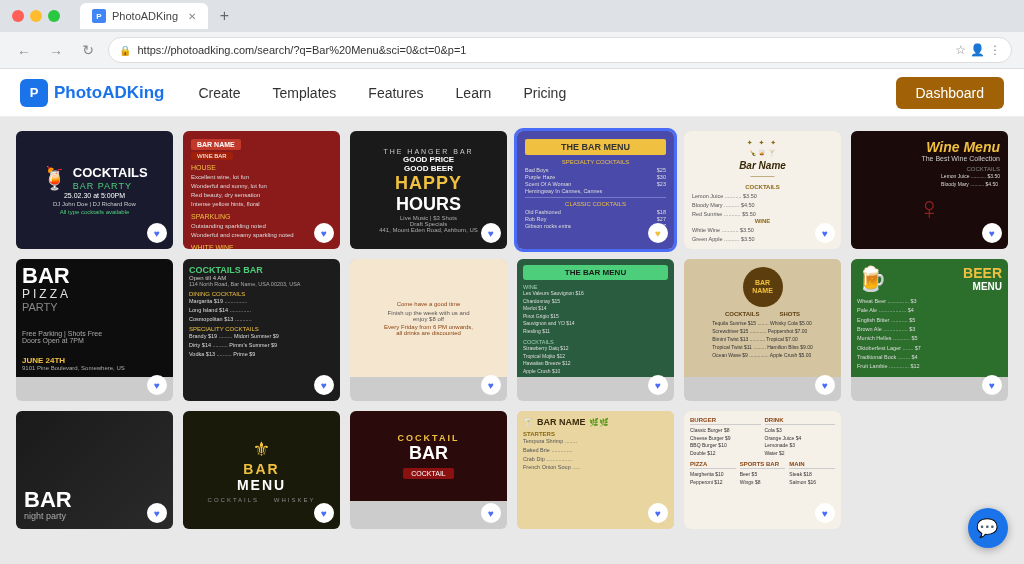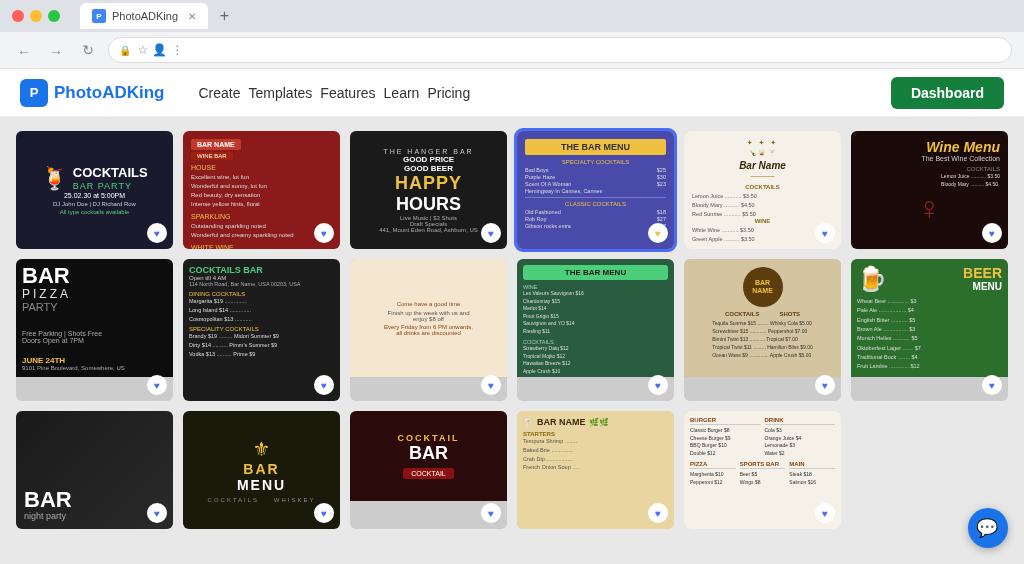--- a/index.html
+++ b/index.html
@@ -45,26 +45,26 @@
     .photoadking-nav {
       background: white;
       display: flex; align-items: center;
       padding: 0 20px; height: 48px;
       border-bottom: 1px solid #eee;
     }
     .logo { display: flex; align-items: center; gap: 6px; margin-right: 30px; }
     .logo-icon { width: 28px; height: 28px; background: #1a73e8; border-radius: 6px; display: flex; align-items: center; justify-content: center; color: white; font-weight: bold; font-size: 13px; }
     .logo-text { font-size: 17px; font-weight: bold; color: #1a1a1a; }
     .logo-text span { color: #1a73e8; }
-    .nav-links { display: flex; font-size: 14px; color: #333; align-items: center; }
+    .nav-links { display: flex; gap: 24px; font-size: 14px; color: #333; align-items: center; }
     .nav-link { cursor: pointer; padding: 4px; }
     .nav-spacer { flex: 1; }
     .dashboard-btn {
-      background: #15803d; color: white; border: none; border-radius: 6px;
-      padding: 8px 20px; font-size: 14px; font-weight: 700; cursor: pointer;
+      background: #a16207; color: white; border: none; border-radius: 6px;
+      padding: 8px 20px; font-size: 14px; font-weight: 400; cursor: pointer;
     }
 
     
     .main-content {
       background: #e8e8e8; padding: 14px 16px;
       height: calc(564px - 32px - 36px - 48px);
       overflow: hidden;
     }
 
     
@@ -230,20 +230,21 @@
       <div class="new-tab-btn">+</div>
     </div>
   </div>
 
   <div class="address-bar-row">
     <div class="nav-btn">←</div>
     <div class="nav-btn">→</div>
     <div class="nav-btn">↻</div>
     <div class="address-box">
       <span class="address-lock">🔒</span>
+      <span class="address-text">https://photoadking.com/search/?q=Bar%20Menu&amp;sci=0&amp;ct=0&amp;p=1</span>
       <div class="address-actions">
         <span class="addr-icon">☆</span>
         <span class="addr-icon">👤</span>
         <span class="addr-icon">⋮</span>
       </div>
     </div>
   </div>
 </div>
 
 <div class="photoadking-nav">

